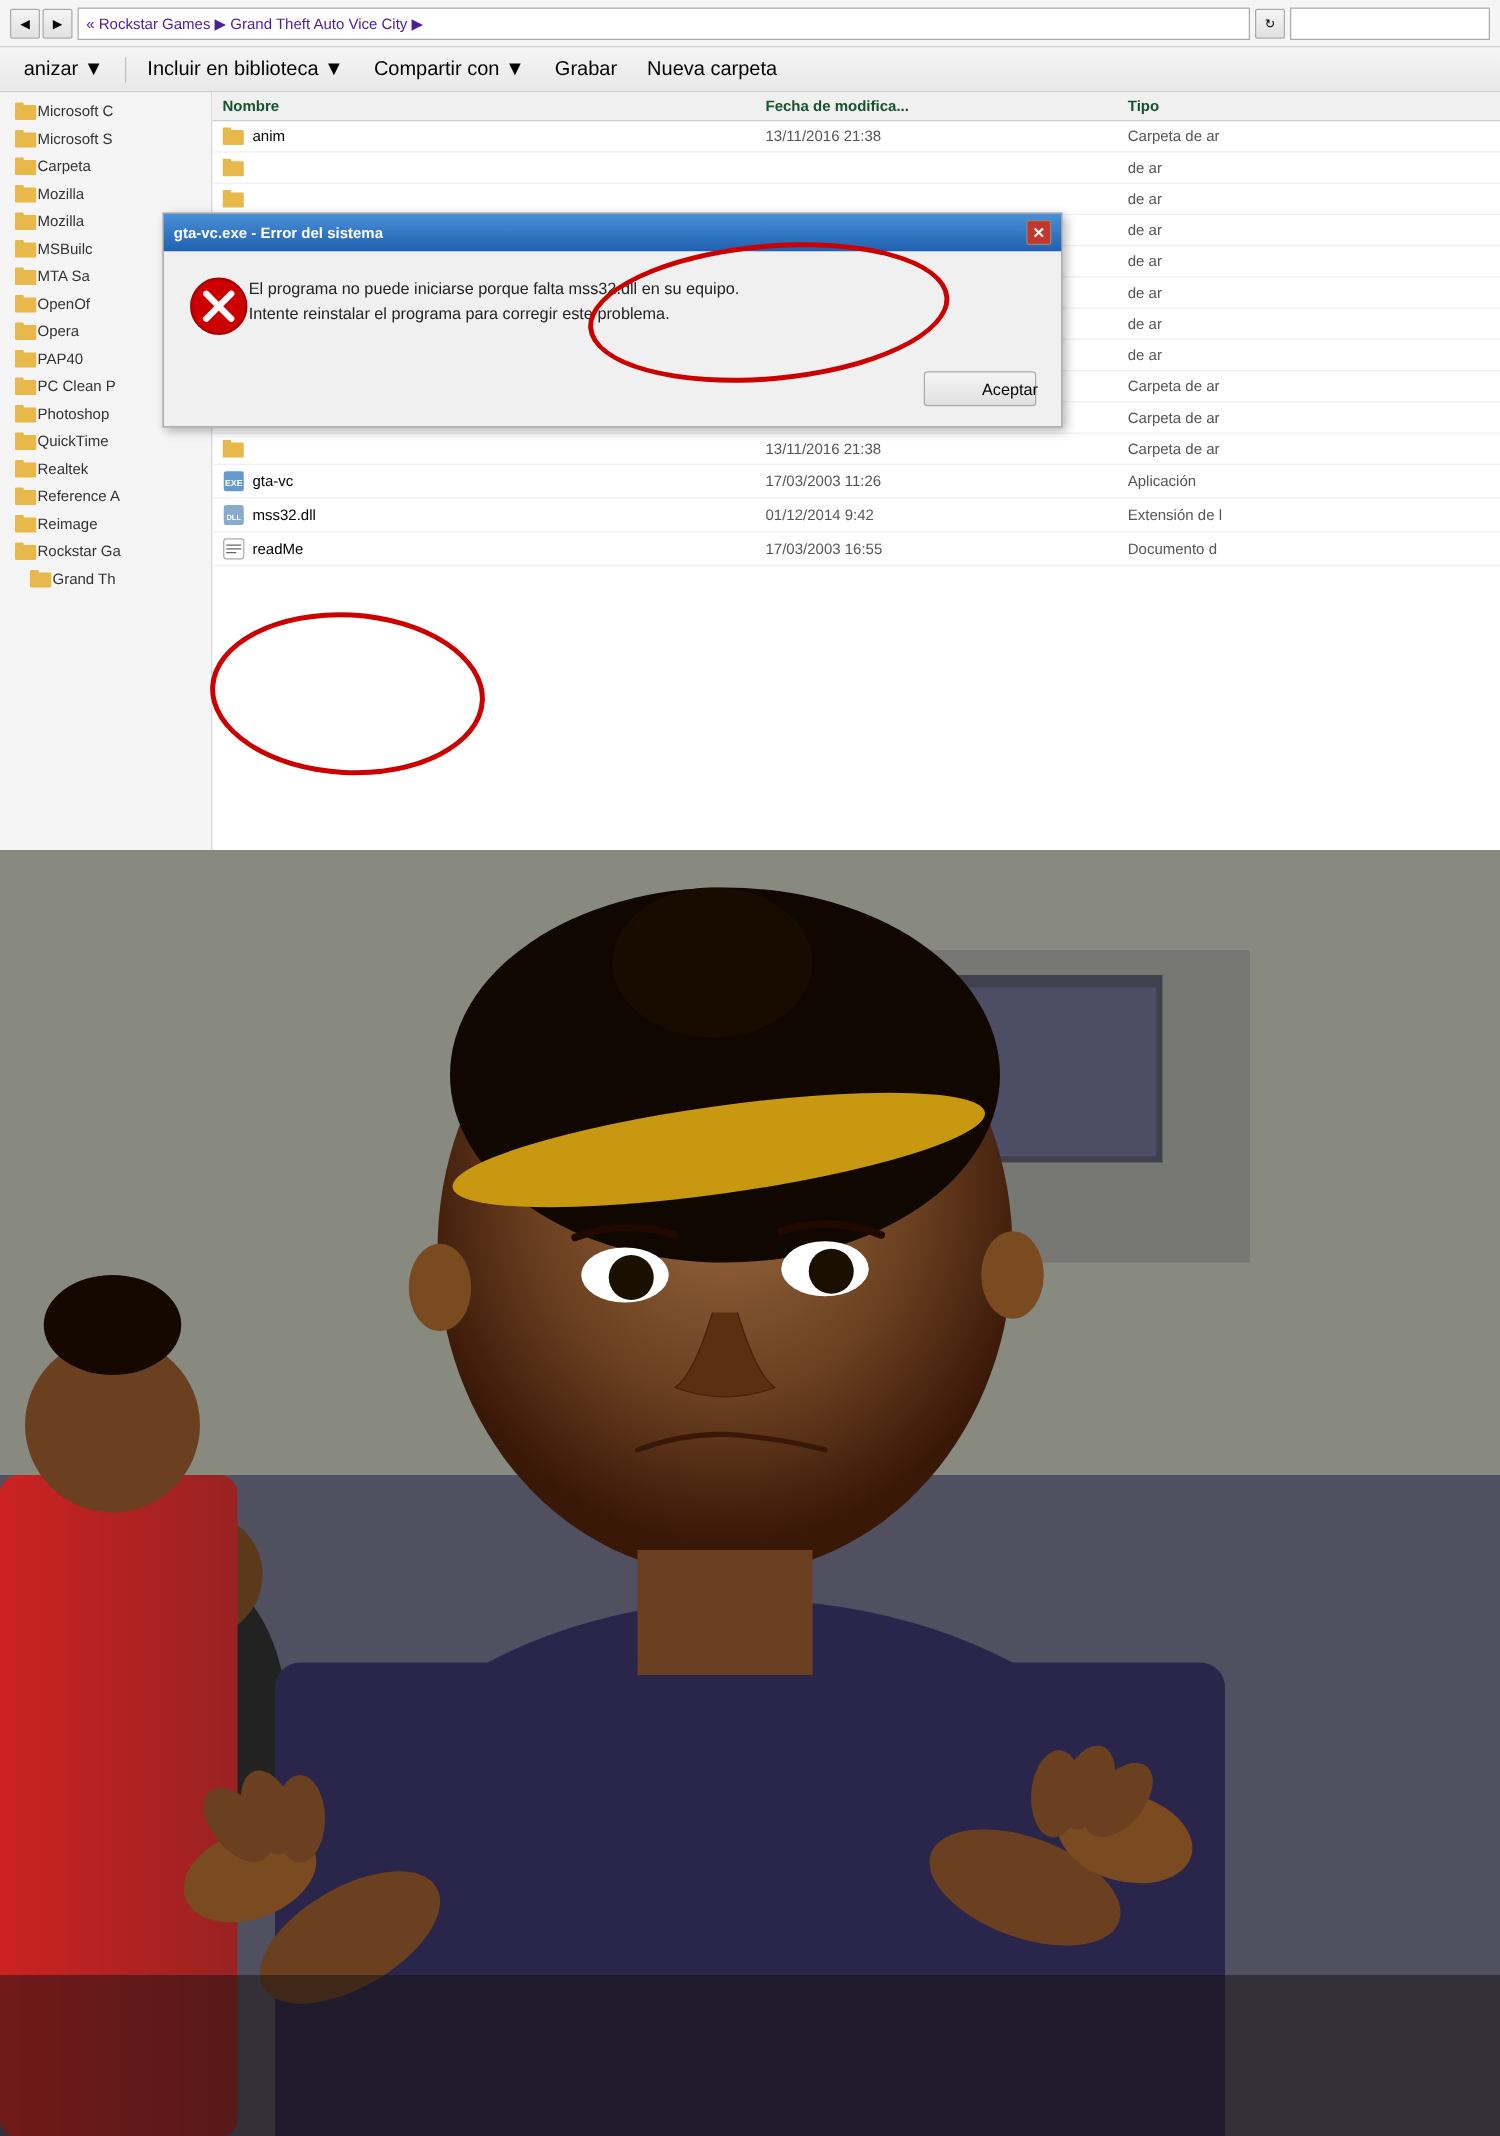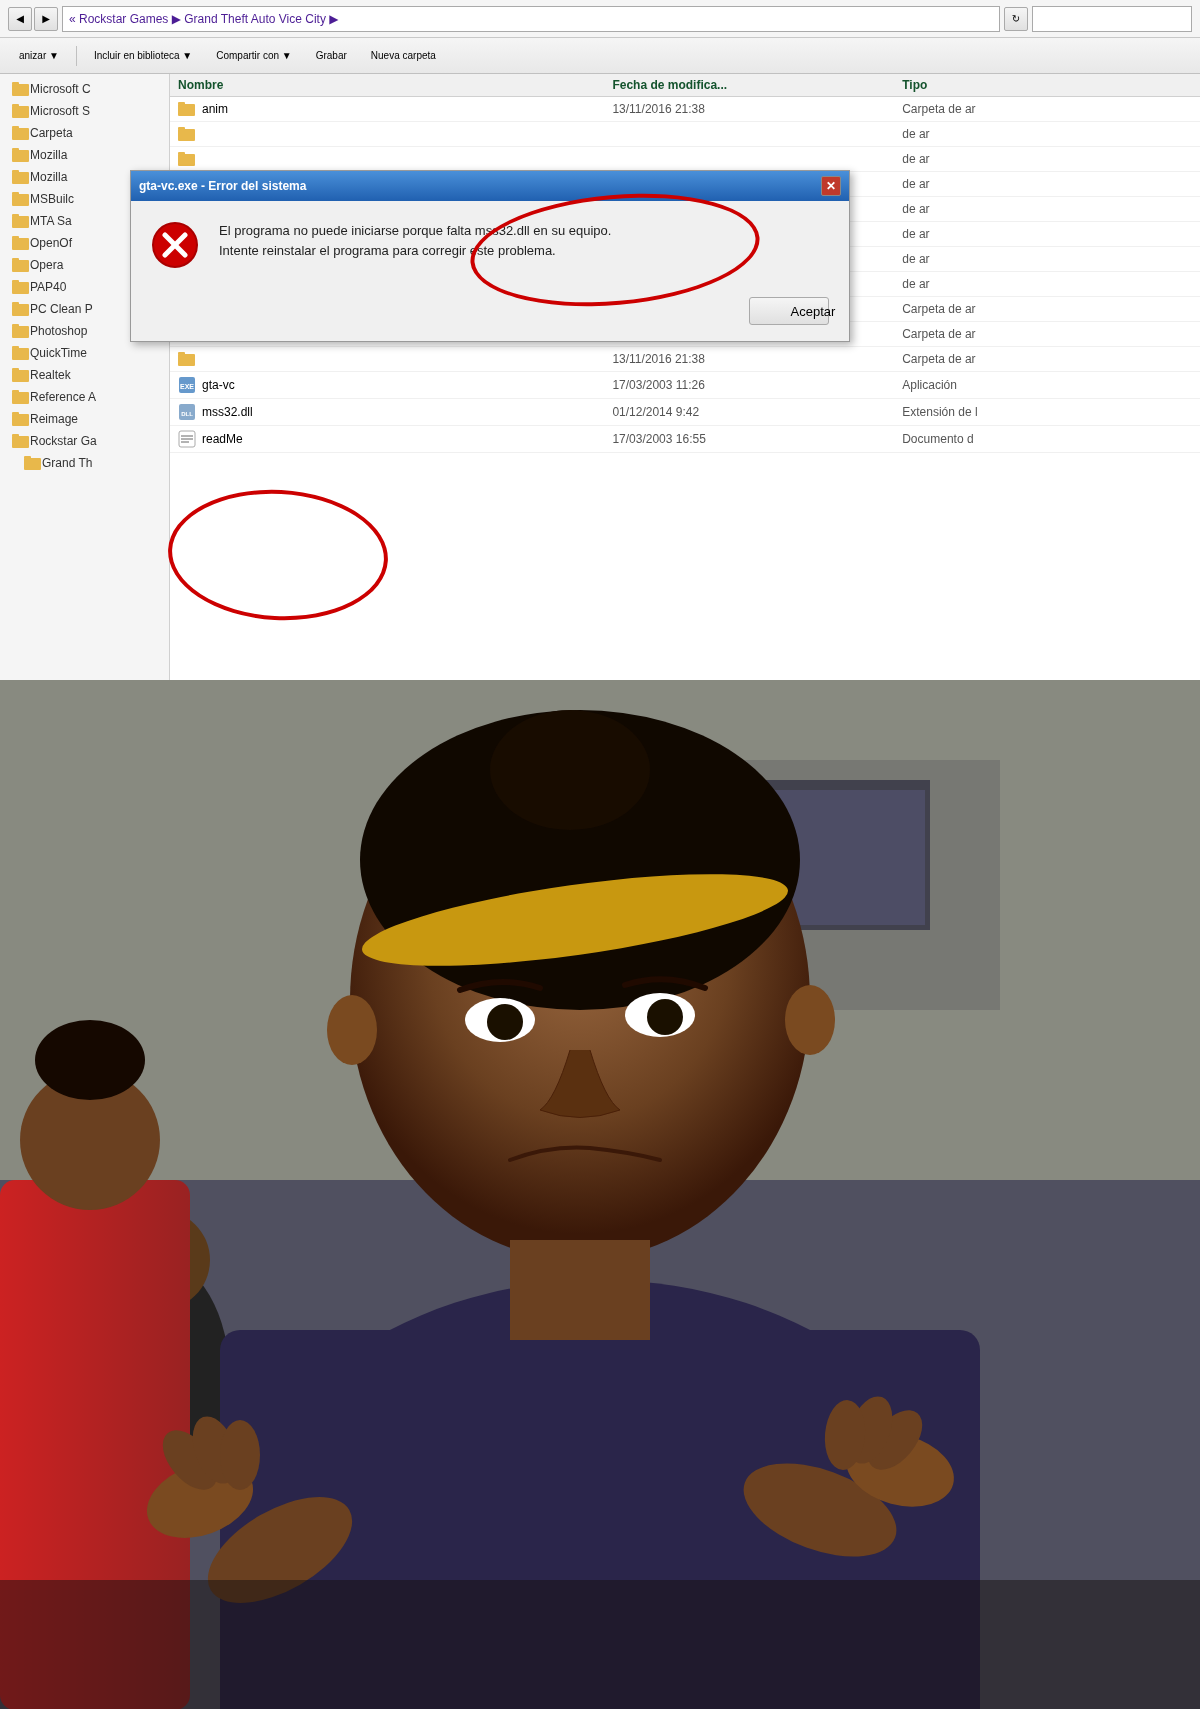--- a/index.html
+++ b/index.html
@@ -83,21 +83,21 @@
       padding: 0 8px;
       gap: 2px;
     }
 
     .toolbar-btn {
       padding: 4px 10px;
       background: transparent;
       border: 1px solid transparent;
       border-radius: 2px;
       cursor: pointer;
-      font-size: 10px;
+      font-size: 16px;
       display: flex;
       align-items: center;
       gap: 4px;
       text-align: right;
     }
 
     .toolbar-sep {
       width: 1px;
       height: 20px;
       background: #c0c0c0;
@@ -213,21 +213,21 @@
       justify-content: center;
       cursor: pointer;
       color: #fff;
       font-size: 12px;
       font-weight: bold;
     }
 
     .dialog-body {
       padding: 20px;
       display: flex;
-      gap: 20px;
+      gap: 0;
       align-items: flex-start;
     }
 
     .error-icon {
       width: 48px;
       height: 48px;
       flex-shrink: 0;
     }
 
     .dialog-message {
@@ -237,21 +237,21 @@
       color: #222;
     }
 
     .dialog-footer {
       display: flex;
       justify-content: flex-end;
       padding: 8px 20px 16px;
     }
 
     .ok-button {
-      width: 80px;
+      width: 90px;
       height: 28px;
       background: linear-gradient(to bottom, #f5f5f5, #e0e0e0);
       border: 1px solid #aaa;
       border-radius: 3px;
       cursor: pointer;
       font-size: 13px;
       display: flex;
       align-items: center;
       justify-content: center;
       padding-left: 48px;

